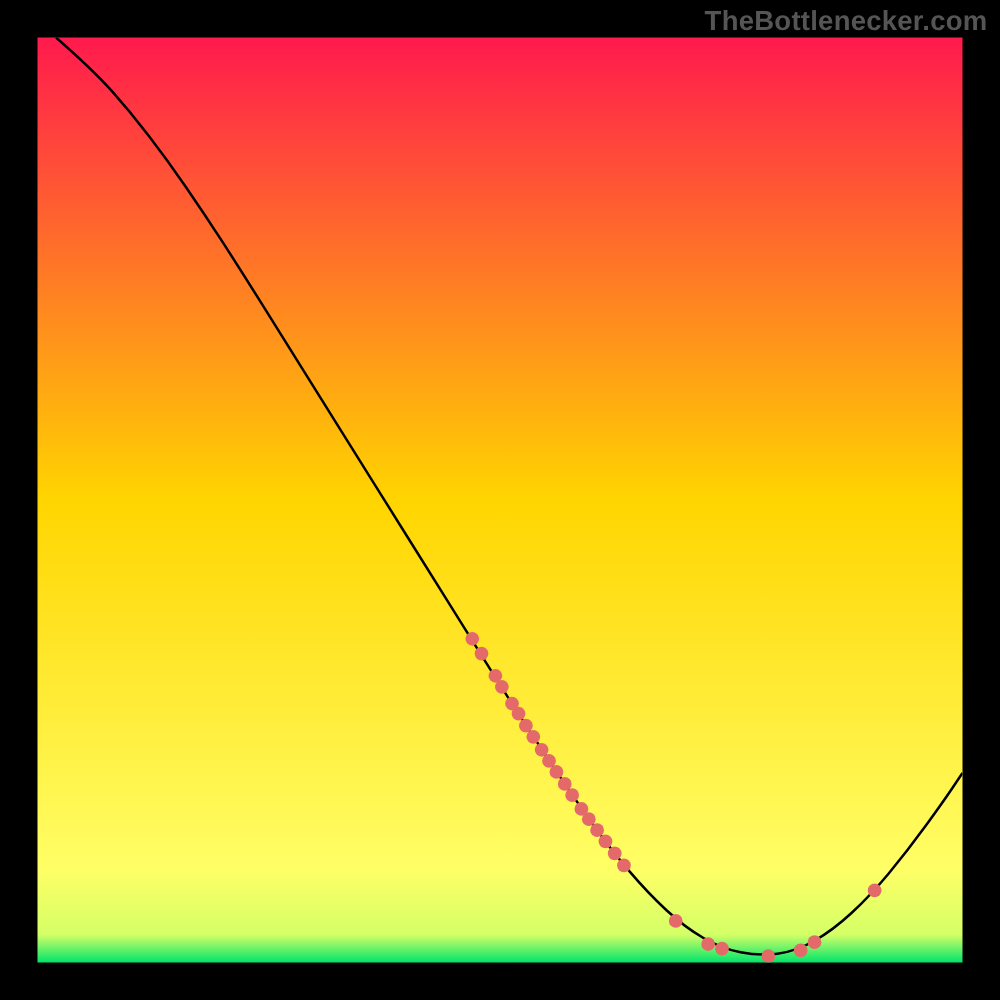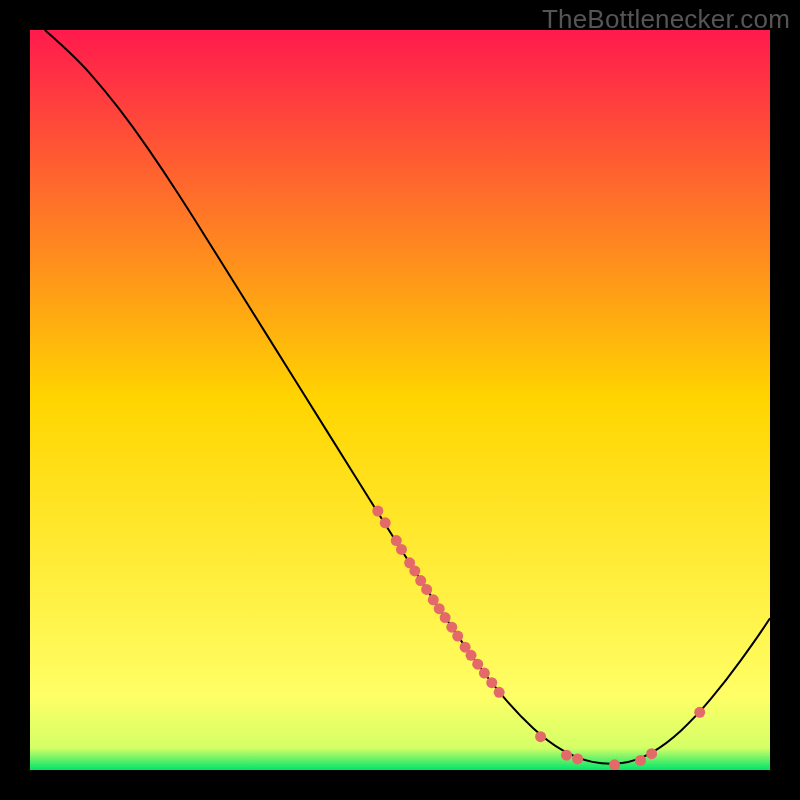--- a/index.html
+++ b/index.html
@@ -14,22 +14,22 @@
   .wrap {
     position: relative;
     width: 800px;
     height: 800px;
   }
   .attribution {
     position: absolute;
     top: 4px;
     right: 10px;
     color: #555;
-    font-size: 26px;
-    font-weight: 400;
+    font-size: 22px;
+    font-weight: 700;
     letter-spacing: 0.2px;
     z-index: 10;
   }
   svg.chart {
     position: absolute;
     top: 0;
     left: 0;
     width: 800px;
     height: 800px;
     display: block;

